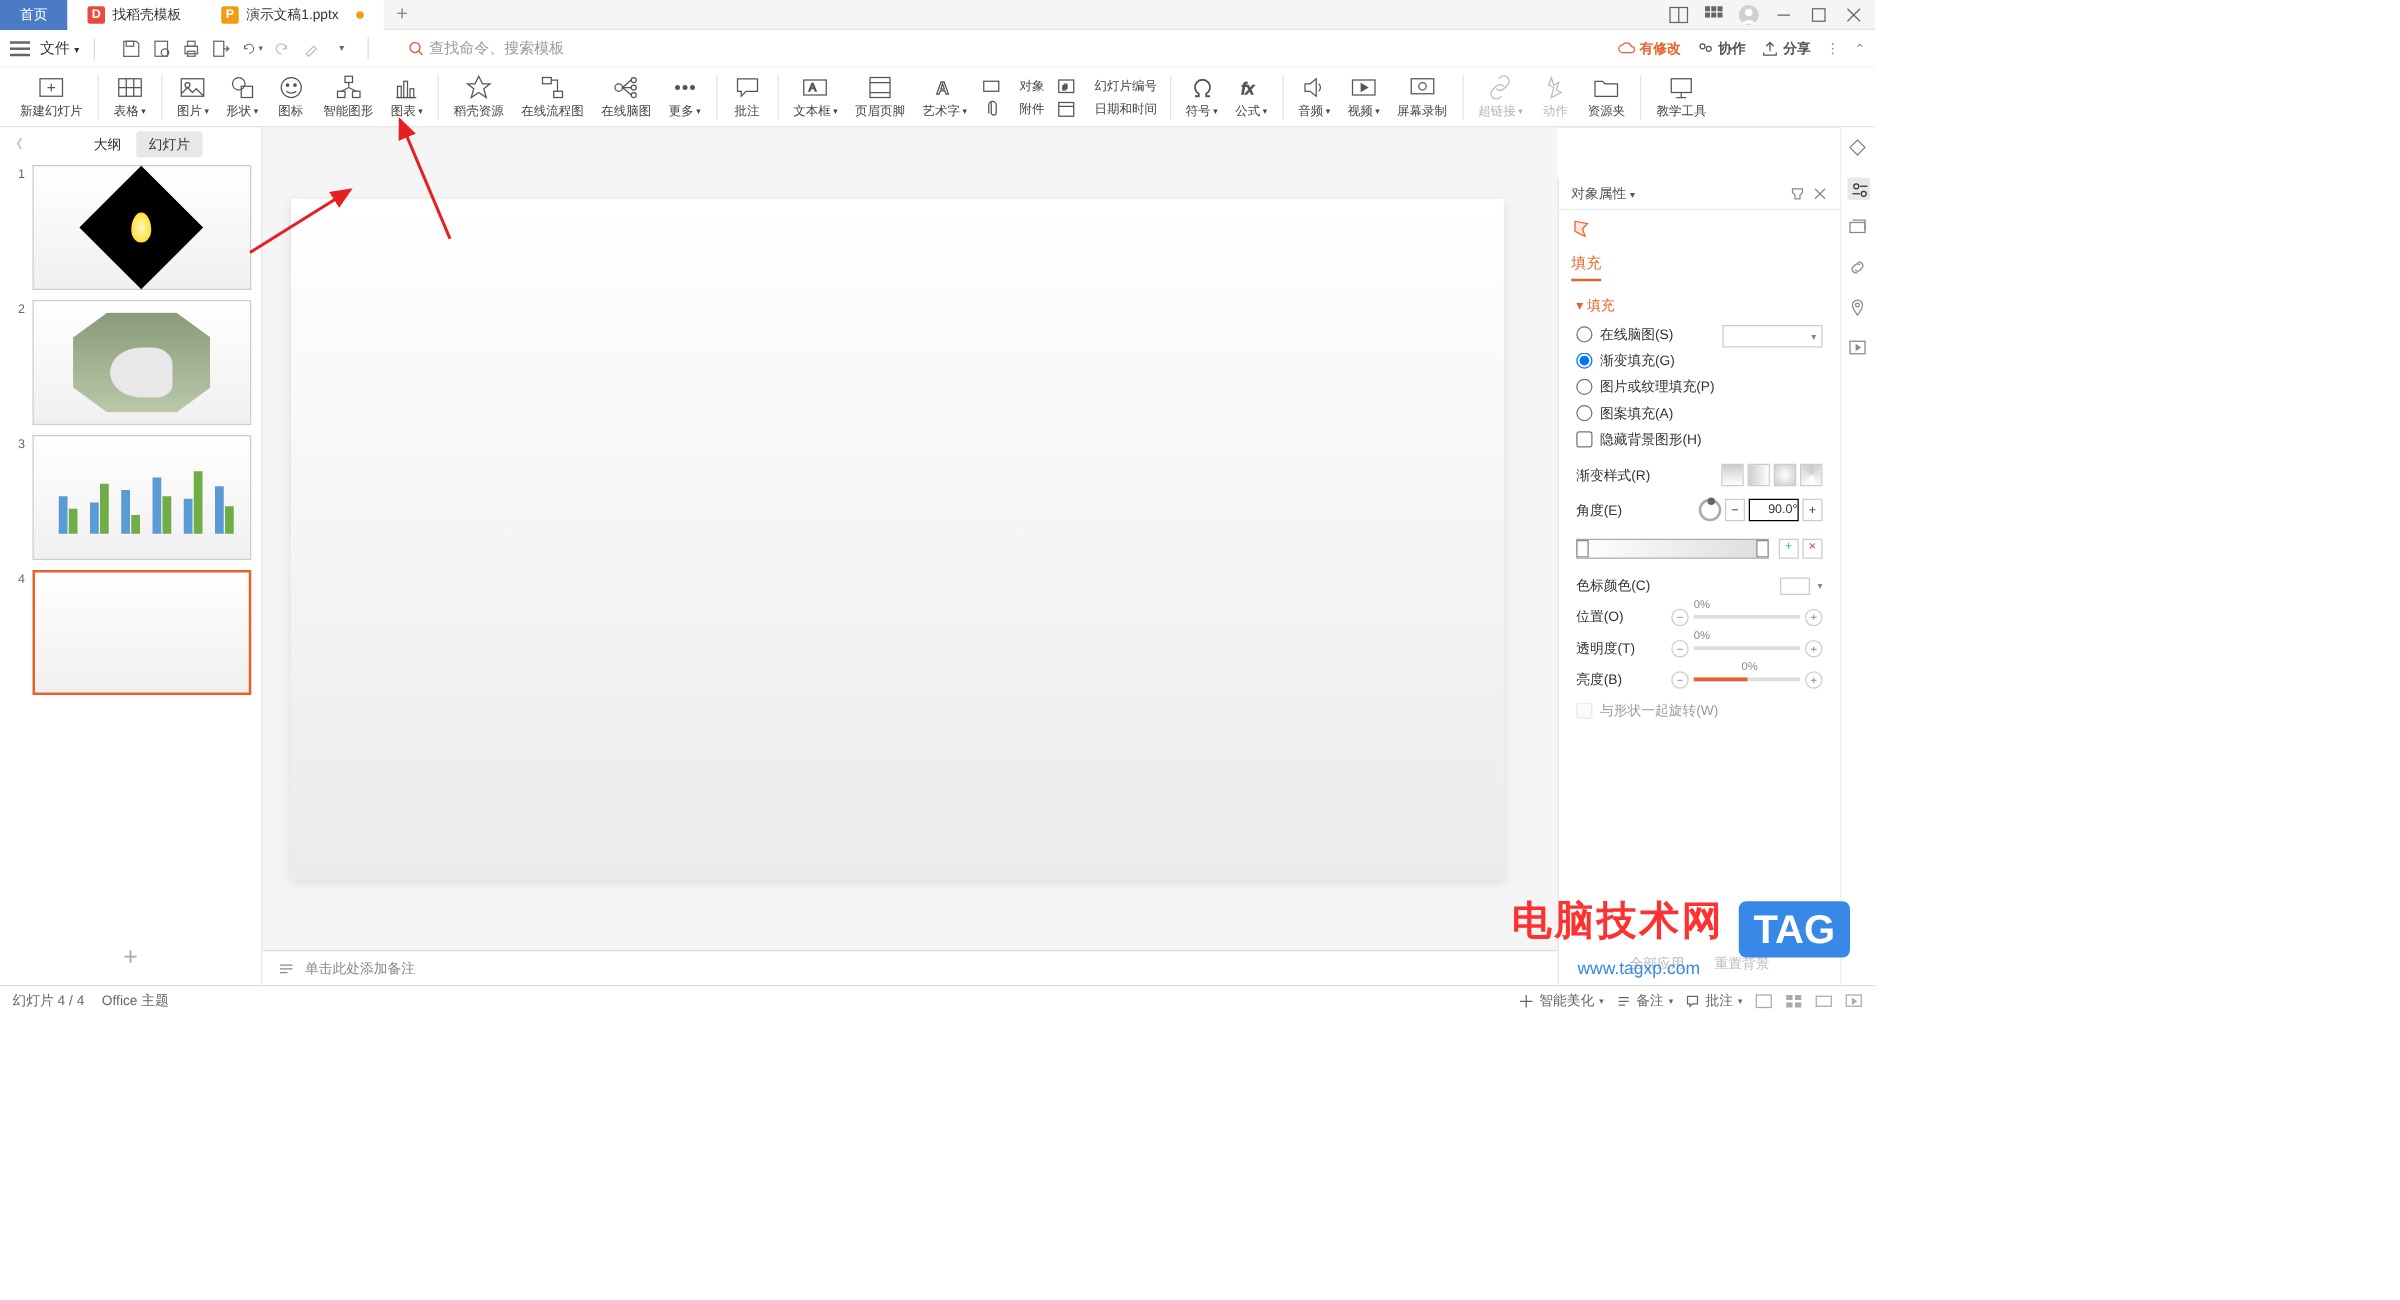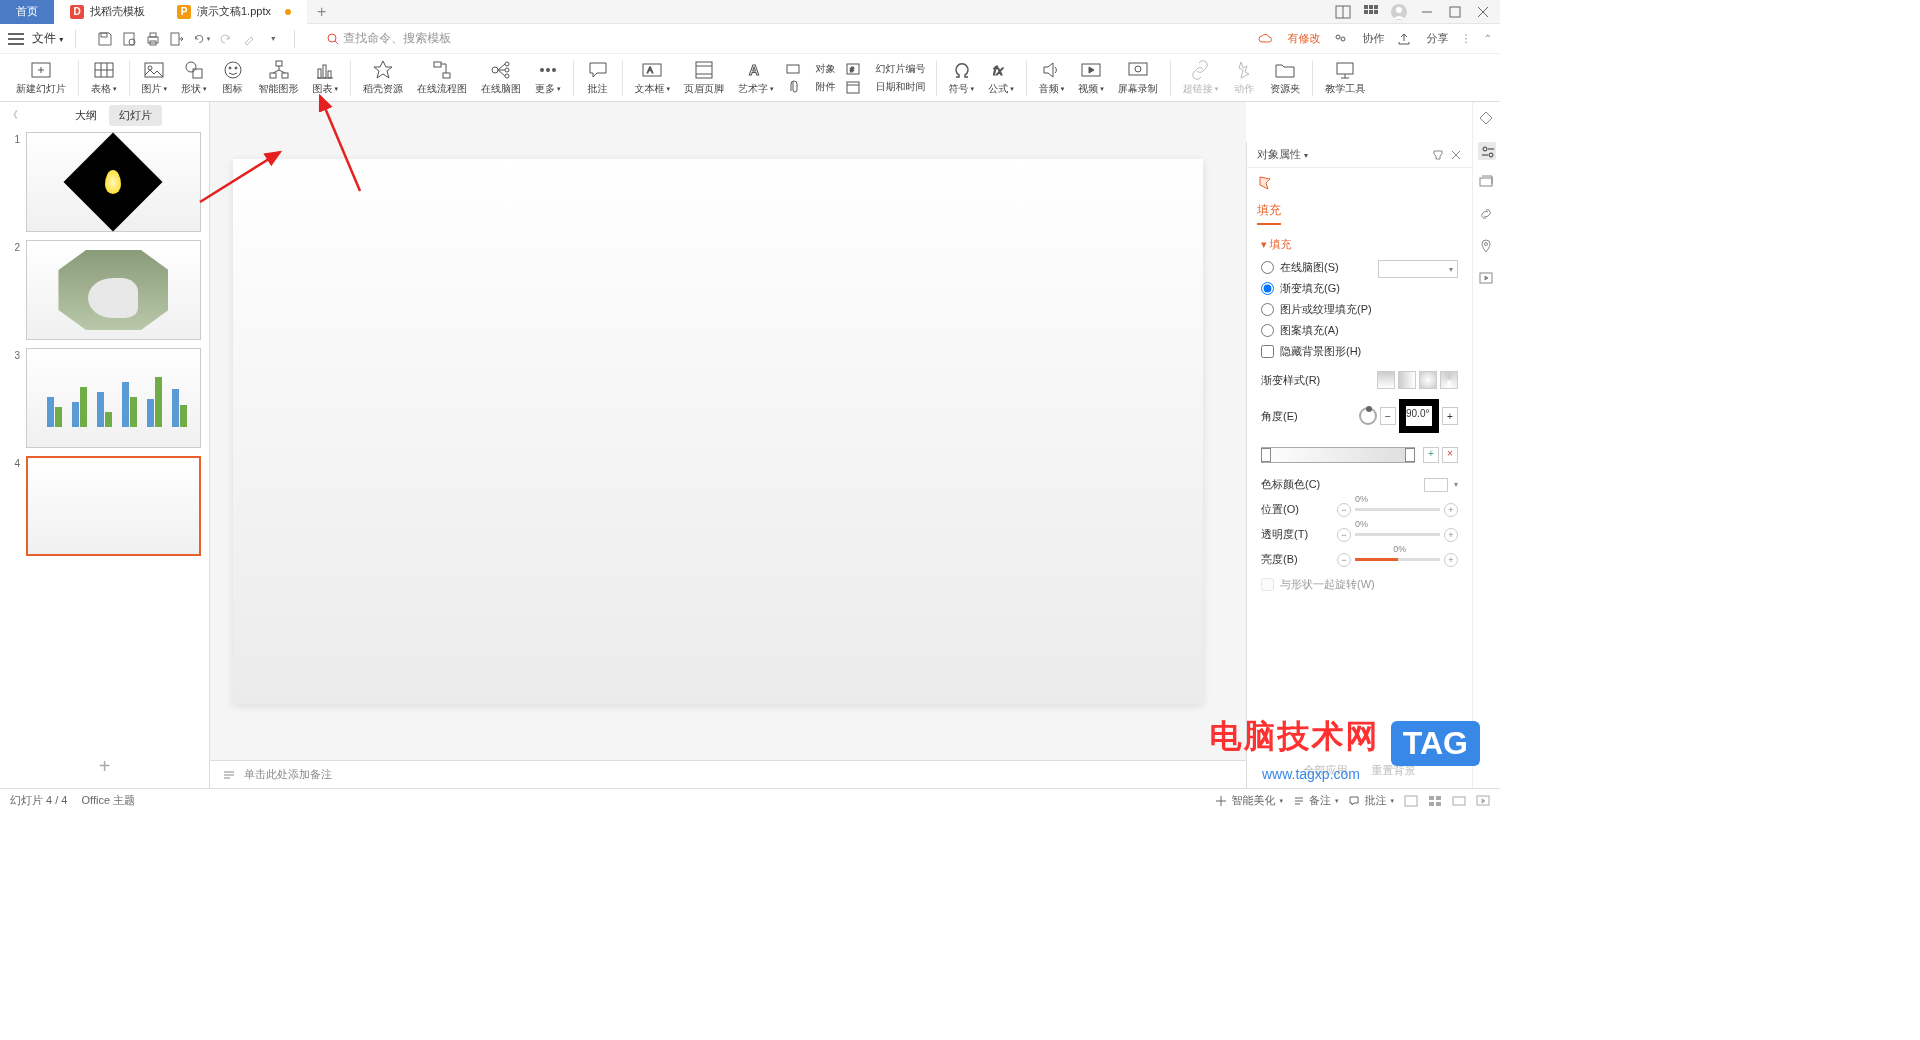--- a/index.html
+++ b/index.html
@@ -26,21 +26,21 @@
 .hamburger span { height: 2px; background: #666; }
 .file-menu { font-size: 12px; cursor: pointer; }
 .qat { display: flex; gap: 6px; margin-left: 8px; }
 .qat-icon { width: 18px; height: 18px; color: #666; display: flex; align-items: center; justify-content: center; cursor: pointer; }
 .sep { width: 1px; height: 18px; background: #ddd; margin: 0 4px; }
 .menu-tabs { display: flex; gap: 2px; margin-left: 10px; }
 .menu-tab { padding: 4px 10px; font-size: 12px; cursor: pointer; border-radius: 10px; }
 .menu-tab.active { background: #e8612a; color: #fff; }
 .menu-right { margin-left: auto; display: flex; gap: 12px; align-items: center; font-size: 11px; }
 .search-hint { color: #999; display: flex; align-items: center; gap: 4px; }
-.cloud-item { display: flex; align-items: center; gap: 16px; color: #555; cursor: pointer; }
+.cloud-item { display: flex; align-items: center; gap: 4px; color: #555; cursor: pointer; font-weight: bold; }
 .cloud-item.orange { color: #e8612a; }
 
 
 .ribbon { height: 48px; background: #fff; display: flex; align-items: center; padding: 0 10px; border-bottom: 1px solid #ddd; gap: 2px; }
 .ribbon-btn { display: flex; flex-direction: column; align-items: center; justify-content: center; padding: 2px 6px; cursor: pointer; min-width: 36px; }
 .ribbon-btn.disabled { opacity: 0.4; }
 .ribbon-icon { width: 22px; height: 22px; color: #555; display: flex; align-items: center; justify-content: center; }
 .ribbon-label { font-size: 10px; color: #444; margin-top: 1px; display: flex; align-items: center; gap: 2px; }
 .ribbon-right { display: flex; flex-direction: column; gap: 2px; }
 .ribbon-small { display: flex; align-items: center; gap: 16px; font-size: 10px; color: #444; padding: 1px 4px; cursor: pointer; }
@@ -95,21 +95,21 @@
 .prop-controls { flex: 1; display: flex; align-items: center; gap: 3px; }
 .gradient-swatches { display: flex; gap: 3px; }
 .gswatch { width: 18px; height: 18px; border: 1px solid #ccc; }
 .gswatch:nth-child(1) { background: linear-gradient(#ccc,#fff); }
 .gswatch:nth-child(2) { background: linear-gradient(90deg,#ccc,#fff); }
 .gswatch:nth-child(3) { background: radial-gradient(#fff,#ccc); }
 .gswatch:nth-child(4) { background: conic-gradient(#ccc,#fff,#ccc); }
 .angle-wheel { width: 18px; height: 18px; border: 2px solid #aaa; border-radius: 50%; position: relative; }
 .angle-wheel::after { content: ''; position: absolute; width: 6px; height: 6px; background: #666; border-radius: 50%; top: -3px; left: 5px; }
 .spin-btn { width: 16px; height: 18px; border: 1px solid #ccc; display: flex; align-items: center; justify-content: center; font-size: 10px; background: #fff; cursor: pointer; }
-.angle-val { width: 40px; height: 34px; border: 7px solid #000000; text-align: left; font-size: 10px; line-height: 16px; }
+.angle-val { width: 40px; height: 18px; border: 1px solid #000000; text-align: right; font-size: 10px; line-height: 16px; }
 .gradient-bar { height: 16px; background: linear-gradient(90deg, #fff, #ddd); border: 1px solid #aaa; margin: 4px 0; position: relative; }
 .gstop { position: absolute; width: 10px; height: 14px; background: #fff; border: 1px solid #888; top: 0; }
 .gstop.left { left: -1px; }
 .gstop.right { right: -1px; }
 .gbtns { display: flex; gap: 3px; margin-left: 4px; }
 .gbtn { width: 16px; height: 16px; border: 1px solid #ccc; background: #fff; }
 .slider-row { display: flex; align-items: center; gap: 4px; flex: 1; }
 .minus-btn, .plus-btn { width: 14px; height: 14px; border: 1px solid #ccc; border-radius: 50%; display: flex; align-items: center; justify-content: center; font-size: 9px; cursor: pointer; color: #888; }
 .slider-track { flex: 1; height: 3px; background: #ddd; position: relative; }
 .slider-fill { position: absolute; height: 100%; background: #e8612a; }

